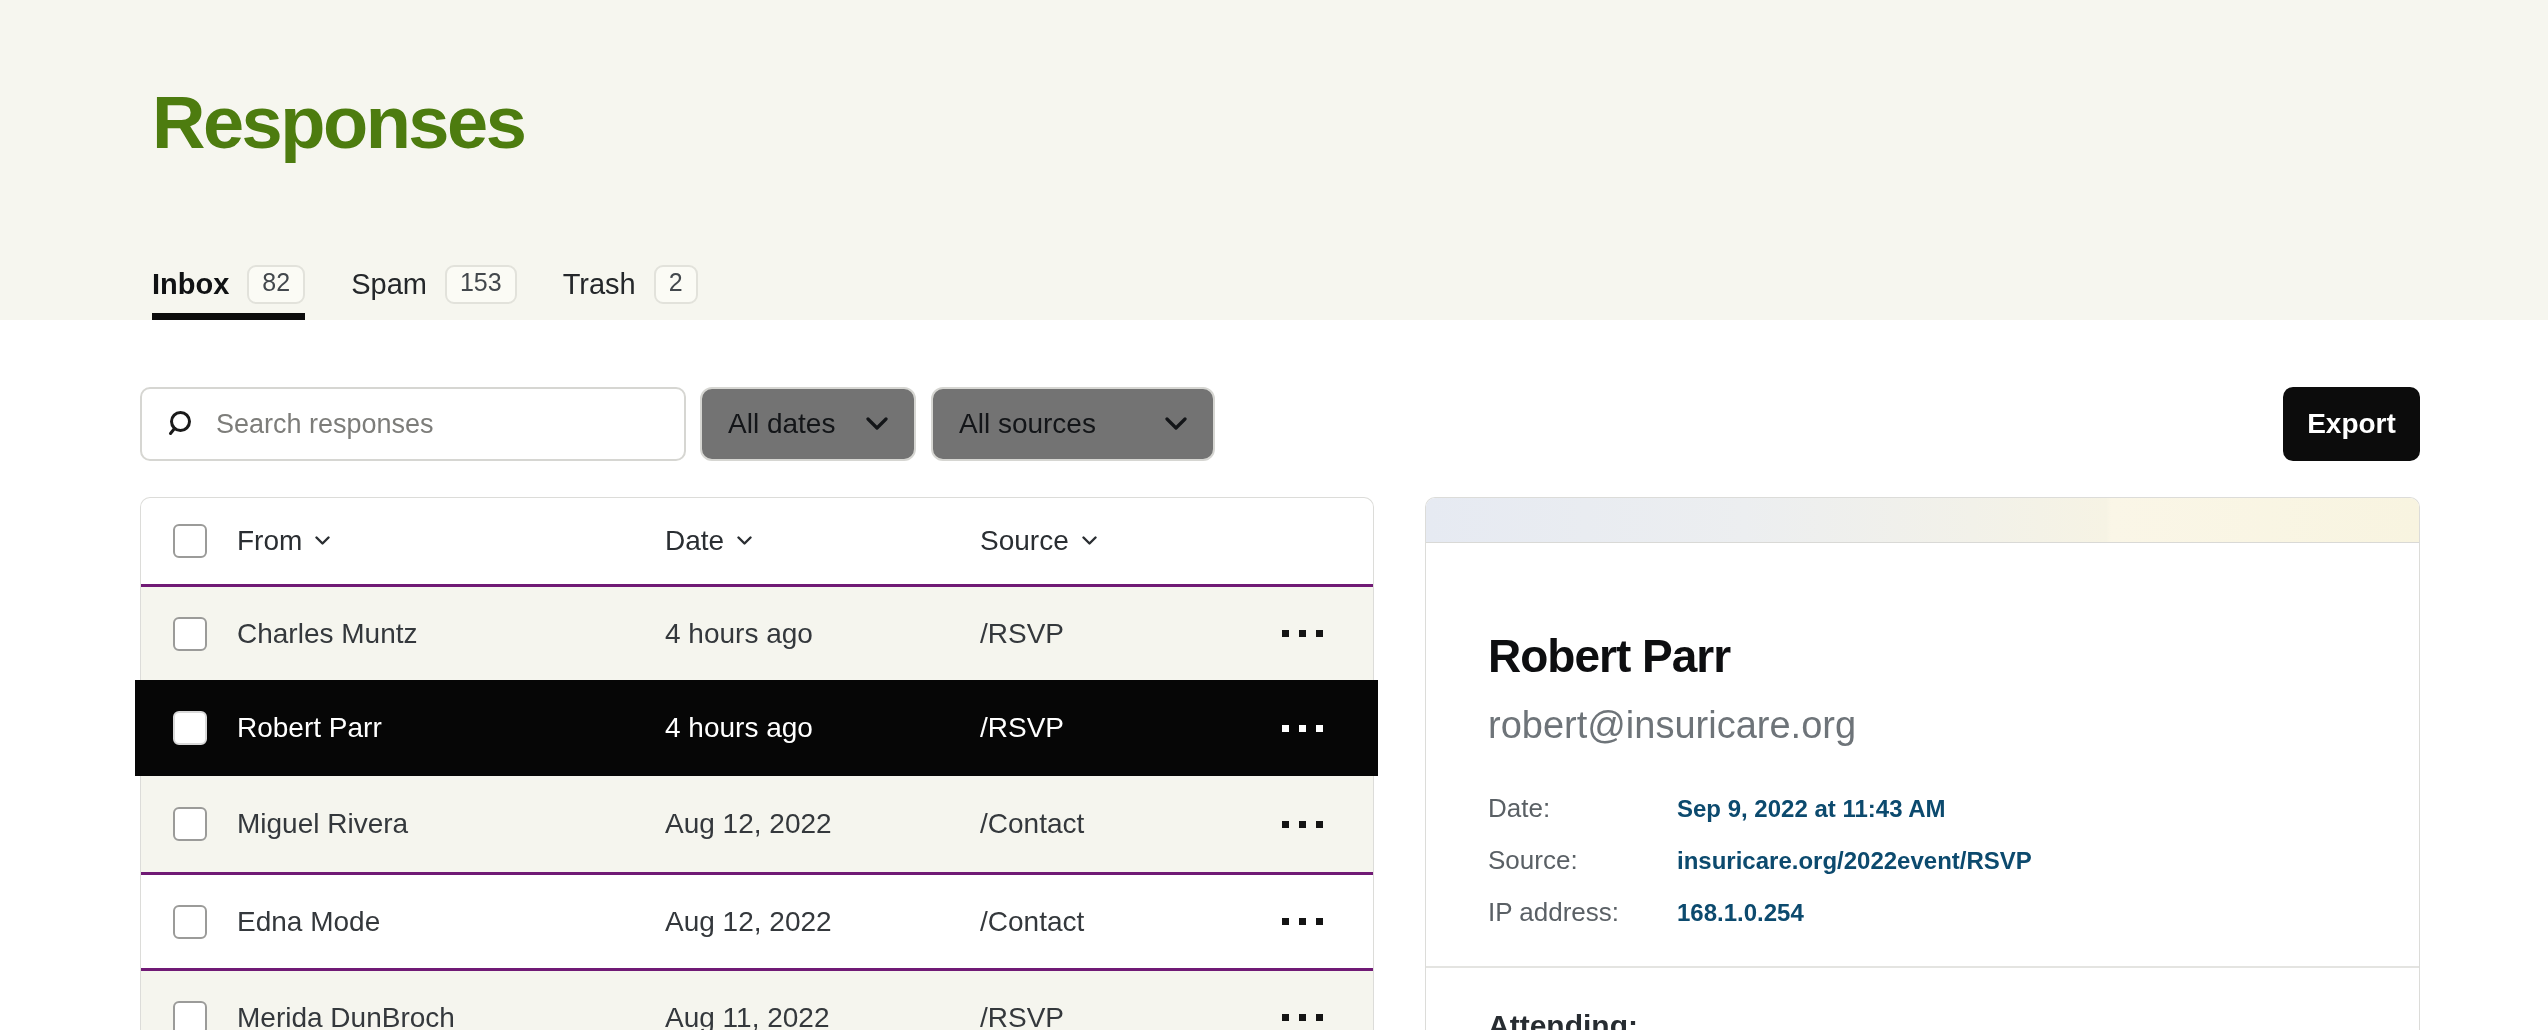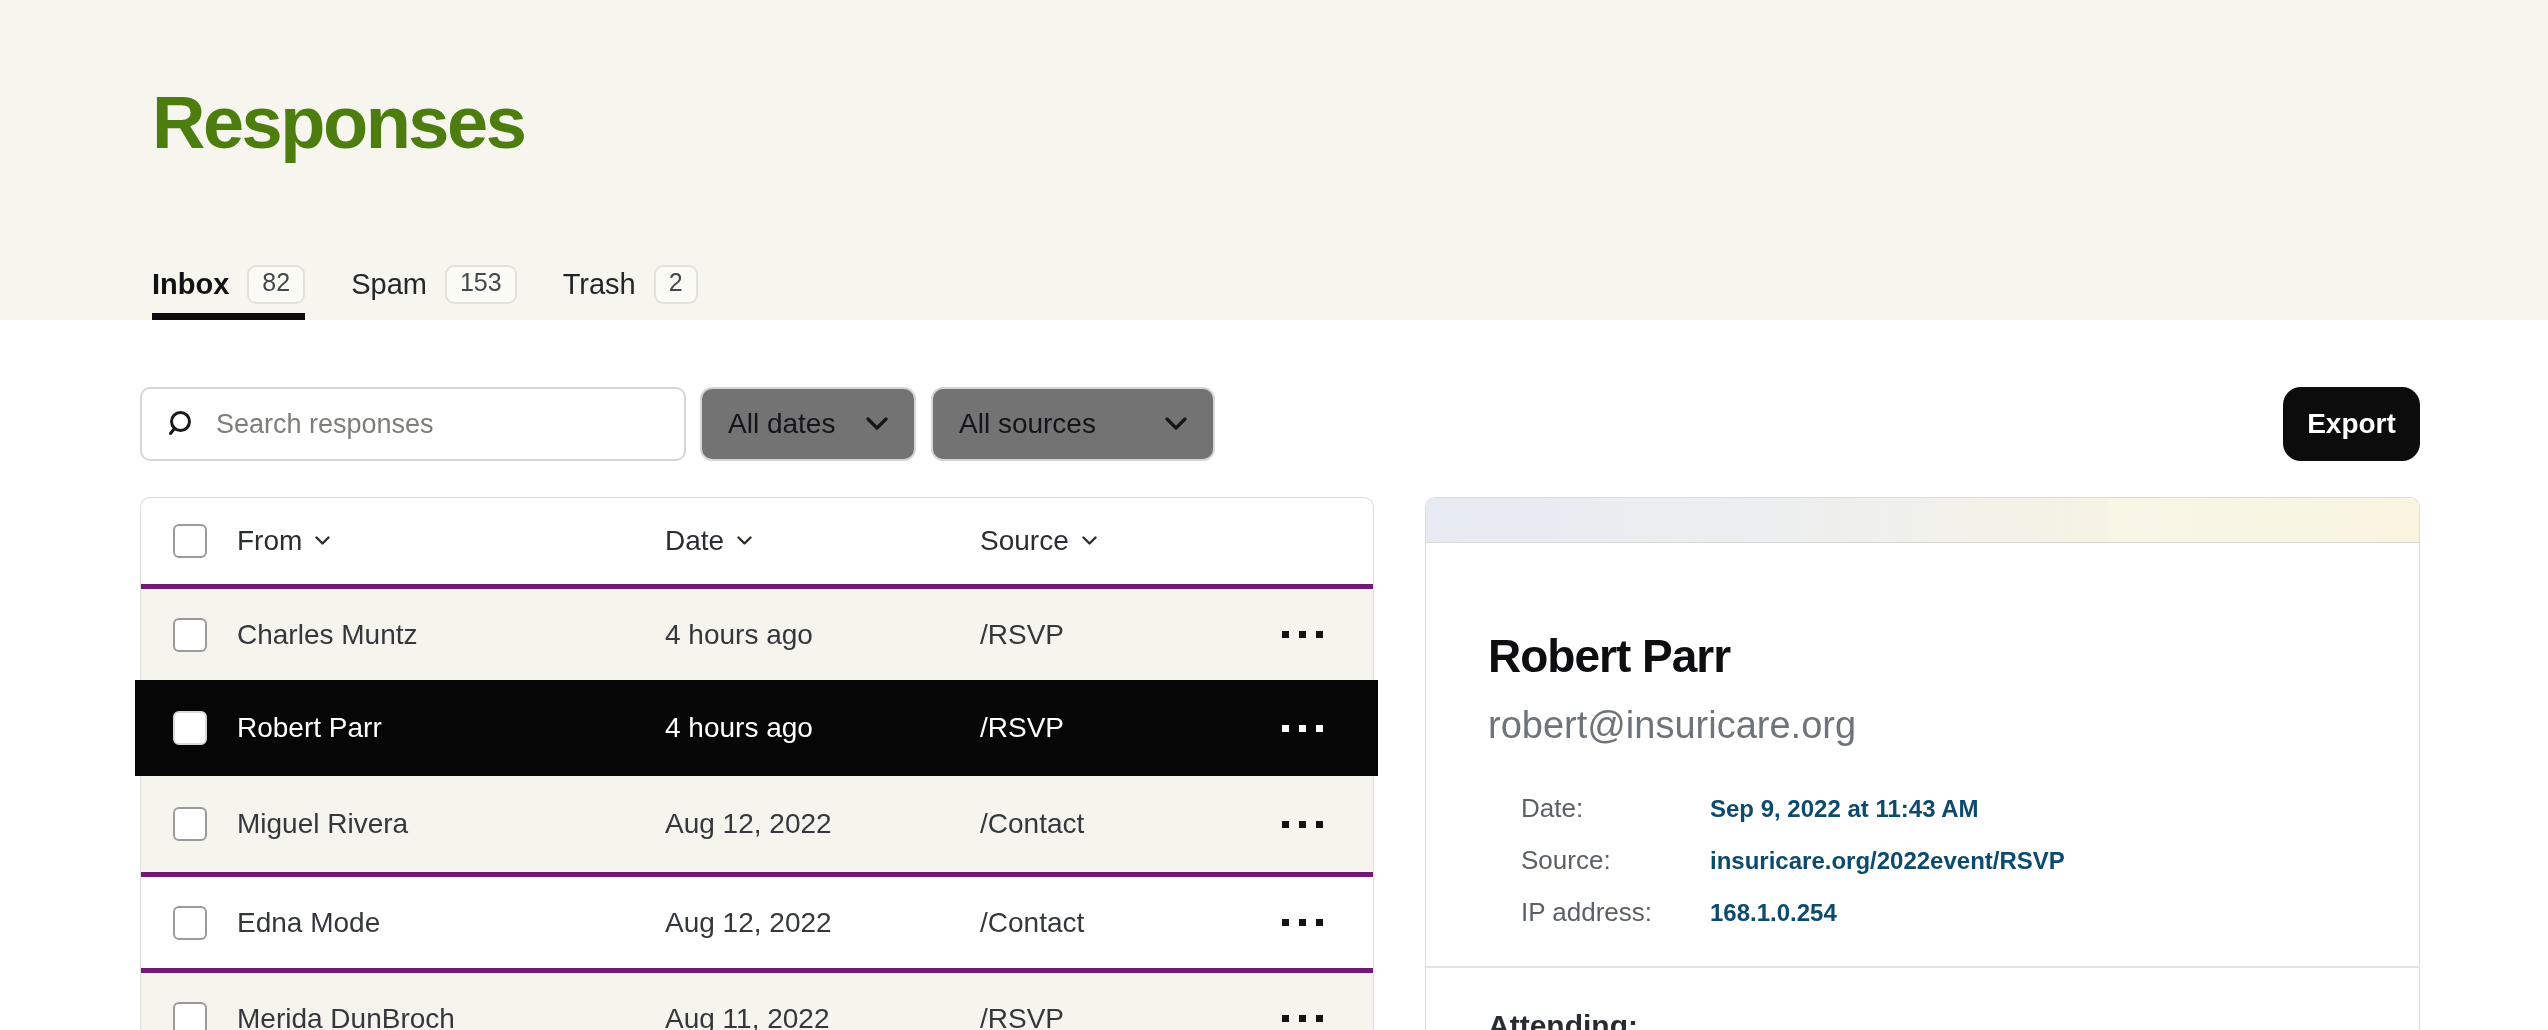--- a/index.html
+++ b/index.html
@@ -62,41 +62,41 @@
     background: #737373; border: 2px solid #d6d6d2; border-radius: 12px;
     display: flex; align-items: center; justify-content: space-between;
     padding: 12px 26px; cursor: pointer;
     font-size: 28px; color: #131518;
   }
   .dropdown.dates   { left: 700px; width: 216px; }
   .dropdown.sources { left: 931px; width: 284px; gap: 39px; }
   .export-btn {
     position: absolute; left: 2283px; top: 387px;
     width: 137px; height: 74px;
-    background: #0c0c0c; border: none; border-radius: 18px;
+    background: #0c0c0c; border: none; border-radius: 10px;
     color: #ffffff; font-family: inherit; font-size: 28px; font-weight: 600;
     display: flex; align-items: center; justify-content: center; cursor: pointer;
   }
 
   
   .table {
     position: absolute; left: 140px; top: 497px;
     width: 1234px; height: 600px;
     background: #fff;
     border: 1px solid #dcdcd9; border-bottom: none;
     border-radius: 10px 10px 0 0;
   }
   .trow {
     display: grid;
     grid-template-columns: 96px 428px 315px 1fr 110px;
     align-items: center;
     height: 96px;
   }
   .trow.thead { height: 86px; }
-  .trow + .trow { border-top: 5px solid #701a75; }
+  .trow + .trow { border-top: 3px solid #701a75; }
   .trow.cream { background: #f5f5ee; }
   .trow.selected {
     background: #060606; color: #ffffff;
     margin: 0 -5px 0 -6px; padding-left: 6px; padding-right: 5px;
     border-top: none; position: relative; z-index: 2;
   }
   .trow.selected + .trow { border-top: none; }
   .checkbox {
     width: 34px; height: 34px; margin-left: 32px;
     background: #ffffff; border: 2px solid #9b9b99; border-radius: 6px;
@@ -135,21 +135,21 @@
   }
   .detail-content { padding: 0 62px; }
   .detail-name {
     margin-top: 86px;
     font-size: 46px; font-weight: 700; color: #0d0e10; letter-spacing: -1px;
   }
   .detail-email { margin-top: 21px; font-size: 38px; color: #6e7479; }
   .meta {
     margin-top: 46px;
     display: grid; grid-template-columns: 189px 1fr;
-    row-gap: 21px; align-items: baseline; margin-left: 33px;
+    row-gap: 21px; align-items: baseline;
   }
   .meta-label { font-size: 26px; color: #5a6065; }
   .meta-value { font-size: 24px; font-weight: 700; color: #0c4a6e; }
   .detail-divider {
     margin: 38px -62px 0; height: 0;
     border-top: 2px solid #e4e4e1;
   }
   .section-heading {
     margin-top: 41px;
     font-size: 30px; font-weight: 700; color: #272c31;

